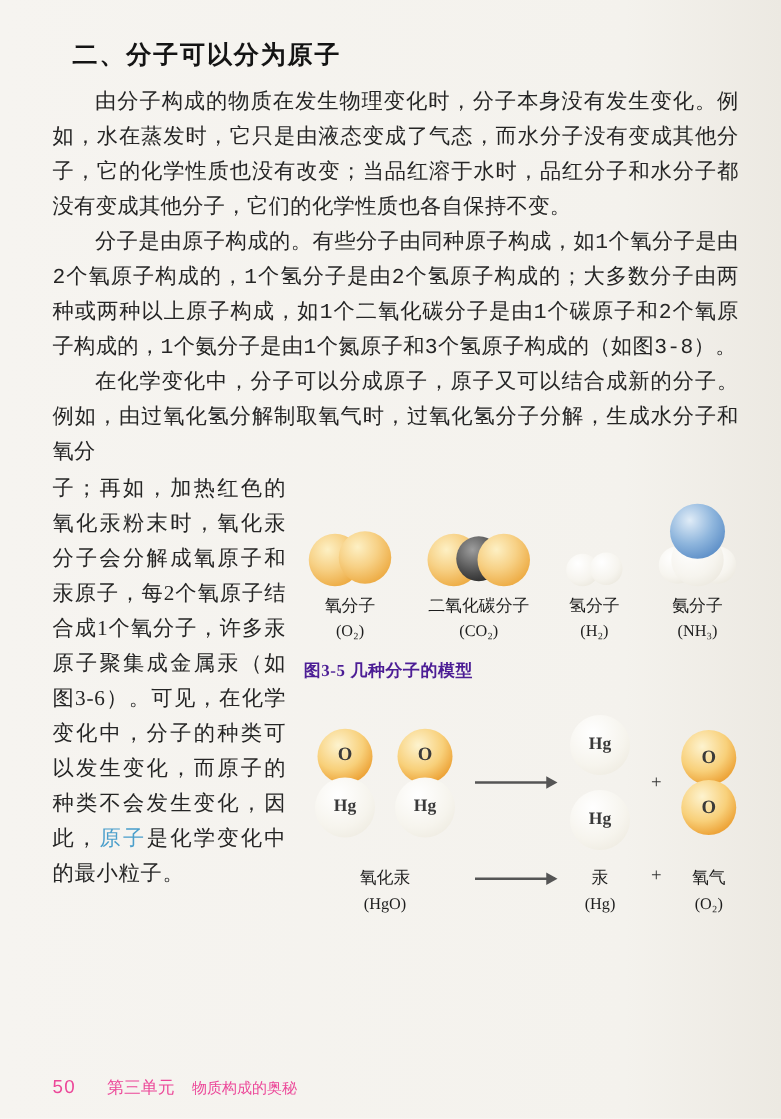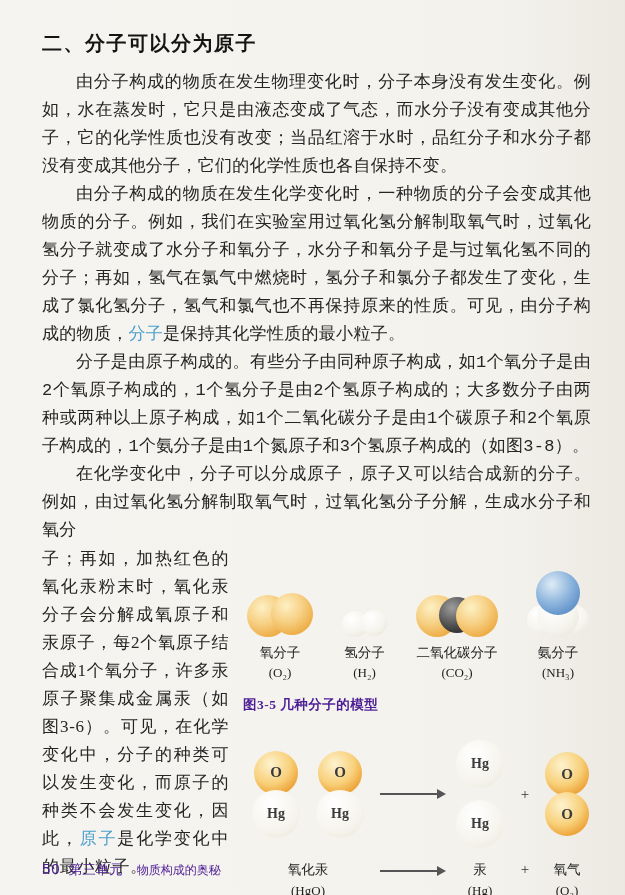--- a/index.html
+++ b/index.html
@@ -8,21 +8,21 @@
     background:linear-gradient(90deg,#f6f4f0 0%,#f4f2ed 80%,#ece9e2 100%);
     font-family:"Liberation Serif","DejaVu Serif",serif;
     color:#252525;
     position:relative; overflow:hidden;
   }
   .page { padding:30px 34px 0 42px; }
 
   .title {
     font-family:"Liberation Sans","DejaVu Sans",sans-serif;
     font-size:20px; font-weight:bold; color:#141414;
-    letter-spacing:1.5px; margin:0 0 12px 0;
+    letter-spacing:1.5px; margin:0 0 12px 16px;
   }
 
   .body-text {
     font-size:17px; line-height:28px; text-align:justify;
     margin:0; text-indent:2em; letter-spacing:0.3px;font-family:Liberation Mono, monospace;
   }
   .highlight { color:#4b9fcb; }
 
   .wrap-section { display:flex; margin-top:0; }
   .left-col {
@@ -93,35 +93,34 @@
     content:""; position:absolute; right:-2px; top:-4px; width:0; height:0;
     border-left:9px solid #555; border-top:5px solid transparent; border-bottom:5px solid transparent;
   }
   .row2-arrow { margin-top:9px; }
 
   .rx-name { font-size:13.5px; color:#1d1d1d; text-align:center; }
   .rx-formula { font-size:13px; color:#1d1d1d; text-align:center; margin-top:4px; }
 
   
   .footer { position:absolute; left:42px; bottom:16px; display:flex; align-items:baseline;
-            font-family:"Liberation Sans","DejaVu Sans",sans-serif; color:#4c1d95; }
+            font-family:"Liberation Sans","DejaVu Sans",sans-serif; color:#ec4899; }
   .footer .pagenum { font-size:15px; letter-spacing:1px; }
-  .footer .section { font-size:13.5px; margin-left:8px; }
+  .footer .section { font-size:13.5px; margin-left:25px; }
   .footer .book    { font-size:12px; margin-left:14px;margin-top:32px; }
 </style>
 </head>
 <body>
 
 <div class="page">
 
   <h1 class="title">二、分子可以分为原子</h1>
 
   <p class="body-text">由分子构成的物质在发生物理变化时，分子本身没有发生变化。例如，水在蒸发时，它只是由液态变成了气态，而水分子没有变成其他分子，它的化学性质也没有改变；当品红溶于水时，品红分子和水分子都没有变成其他分子，它们的化学性质也各自保持不变。</p>
 
-  <p class="body-text"><span>由分子构成的物质在发生化学变化时，一种物质的分子会变成其他物质的分子。例如，我们在实验室用过氧化氢分解制取氧气时，过氧化氢分子就变成了水分子和氧分子，水分子和氧分子是与过氧化氢不同的分子；再如，氢气在氯气中燃烧时，氢分子和氯分子都发生了变化，生成了氯化氢分子，氢气和氯气也不再保持原来的性质。可见，由分子构成的物质，</span><span class="highlight">分子</span><span>是保持其化学性质的最小粒子。</span></p>
 
   <p class="body-text">分子是由原子构成的。有些分子由同种原子构成，如1个氧分子是由2个氧原子构成的，1个氢分子是由2个氢原子构成的；大多数分子由两种或两种以上原子构成，如1个二氧化碳分子是由1个碳原子和2个氧原子构成的，1个氨分子是由1个氮原子和3个氢原子构成的（如图3-8）。</p>
 
   <p class="body-text">在化学变化中，分子可以分成原子，原子又可以结合成新的分子。例如，由过氧化氢分解制取氧气时，过氧化氢分子分解，生成水分子和氧分</p>
 
   <div class="wrap-section">
 
     <div class="left-col"><span>子；再如，加热红色的氧化汞粉末时，氧化汞分子会分解成氧原子和汞原子，每2个氧原子结合成1个氧分子，许多汞原子聚集成金属汞（如图3-6）。可见，在化学变化中，分子的种类可以发生变化，而原子的种类不会发生变化，因此，</span><span class="highlight">原子</span><span>是化学变化中的最小粒子。</span></div>
 
     <div class="right-col">
@@ -131,43 +130,43 @@
 
           <div class="mol">
             <div class="mol-art">
               <div class="o2-art">
                 <div class="sphere orange-g s1"></div>
                 <div class="sphere orange-g s2"></div>
               </div>
             </div>
             <div class="mol-name">氧分子</div>
             <div class="mol-formula">(O₂)</div>
-          </div>
-
-          <div class="mol">
-            <div class="mol-art">
-              <div class="h2-art">
-                <div class="sphere white-g s1"></div>
-                <div class="sphere white-g s2"></div>
-              </div>
-            </div>
-            <div class="mol-name">氢分子</div>
-            <div class="mol-formula">(H₂)</div>
           </div>
 
           <div class="mol">
             <div class="mol-art">
               <div class="co2-art">
                 <div class="sphere orange-g c1"></div>
                 <div class="sphere black-g cb"></div>
                 <div class="sphere orange-g c2"></div>
               </div>
             </div>
             <div class="mol-name">二氧化碳分子</div>
             <div class="mol-formula">(CO₂)</div>
+          </div>
+
+          <div class="mol">
+            <div class="mol-art">
+              <div class="h2-art">
+                <div class="sphere white-g s1"></div>
+                <div class="sphere white-g s2"></div>
+              </div>
+            </div>
+            <div class="mol-name">氢分子</div>
+            <div class="mol-formula">(H₂)</div>
           </div>
 
           <div class="mol">
             <div class="mol-art">
               <div class="nh3-art">
                 <div class="sphere white-g w1"></div>
                 <div class="sphere white-g w2"></div>
                 <div class="sphere white-g w3"></div>
                 <div class="sphere blue-g b1"></div>
               </div>

